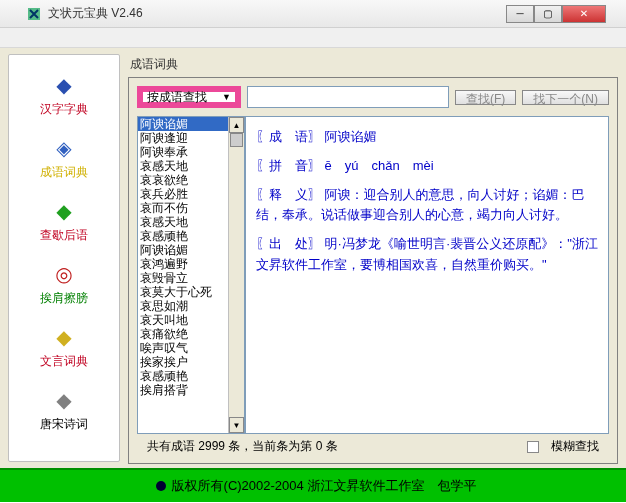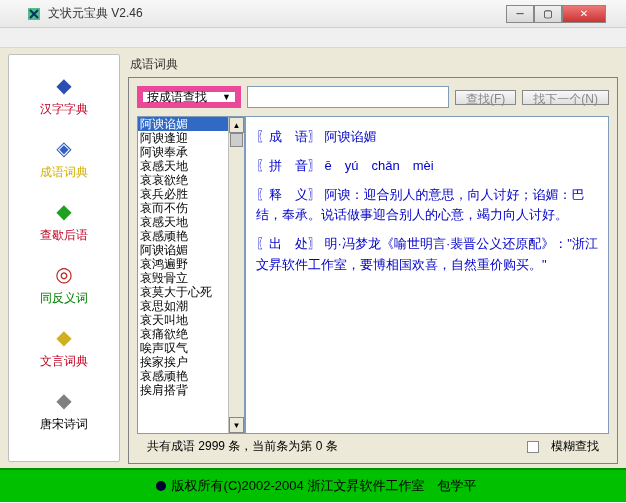--- a/index.html
+++ b/index.html
@@ -81,21 +81,21 @@
       <div class="side-item">
         <div class="side-icon" style="color: rgb(48, 96, 192);">◈</div>
         <div class="side-label" style="color: rgb(208, 176, 0);">成语词典</div>
       </div>
       <div class="side-item">
         <div class="side-icon" style="color: rgb(32, 160, 32);">◆</div>
         <div class="side-label" style="color: rgb(192, 0, 32);">查歇后语</div>
       </div>
       <div class="side-item">
         <div class="side-icon" style="color: rgb(192, 32, 32);">◎</div>
-        <div class="side-label" style="color: rgb(0, 128, 0);">同反义词</div>
+        <div class="side-label" style="color: rgb(0, 128, 0);">挨肩擦膀</div>
       </div>
       <div class="side-item">
         <div class="side-icon" style="color: rgb(208, 176, 32);">◆</div>
         <div class="side-label" style="color: rgb(192, 0, 32);">文言词典</div>
       </div>
       <div class="side-item">
         <div class="side-icon" style="color: rgb(128, 128, 128);">◆</div>
         <div class="side-label" style="color: rgb(0, 0, 0);">唐宋诗词</div>
       </div>
     </div>

